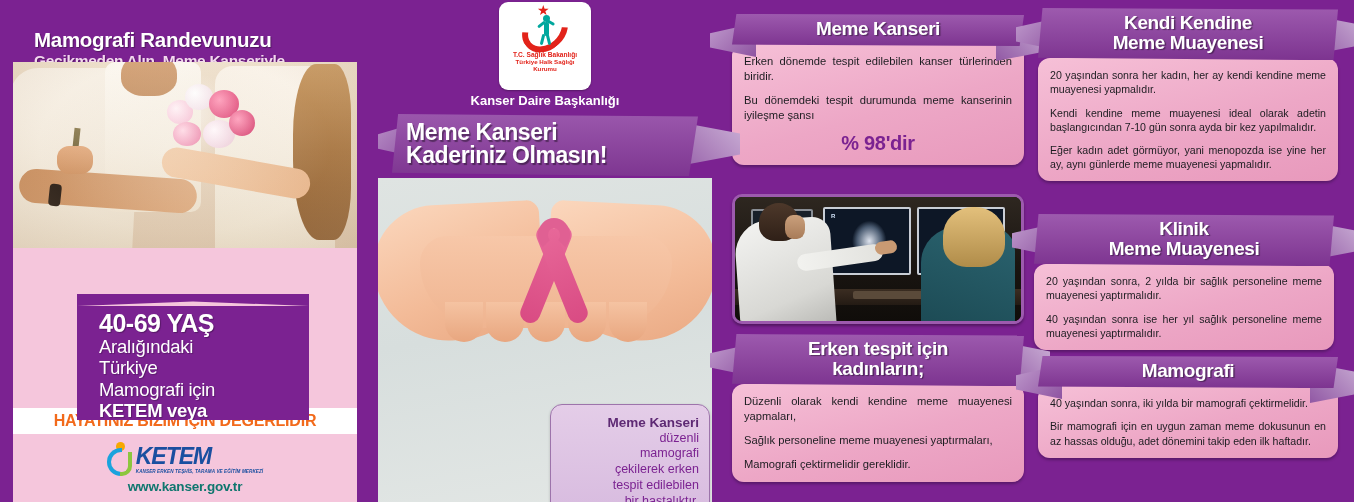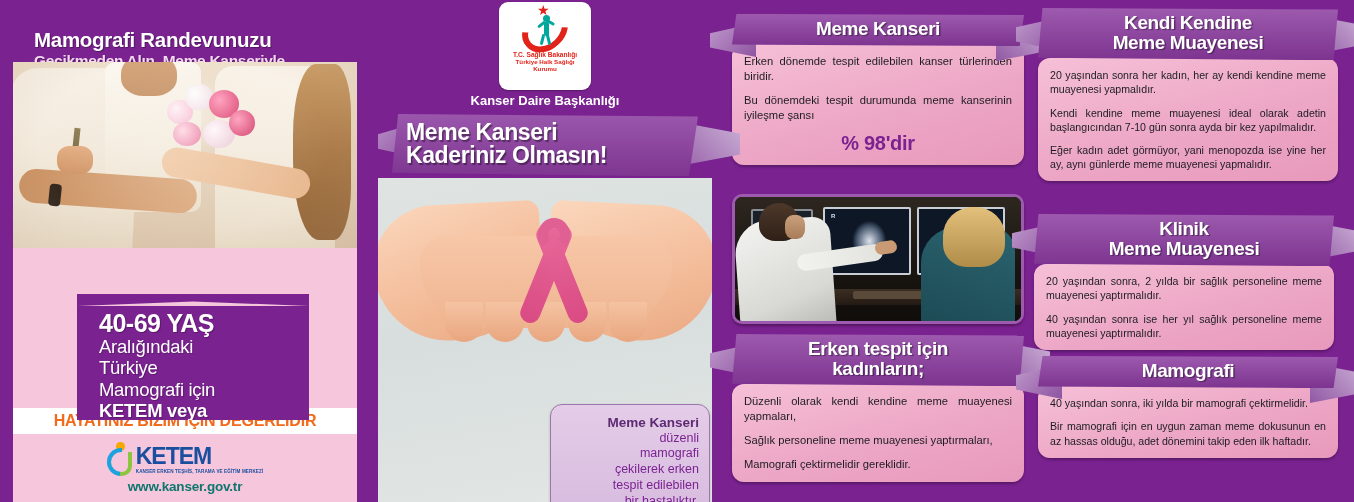--- a/index.html
+++ b/index.html
@@ -133,21 +133,21 @@
     background:#ffffff; display:flex; align-items:center; justify-content:center;
   }
   .slogan-bar span {
     font-size:16px; font-weight:bold; color:#f26a1b; letter-spacing:-0.2px;text-align:right;
   }
   .left-foot {
     position:absolute; left:13px; top:434px; width:344px; height:68px;
     background:#f5c6dc; display:flex; flex-direction:column;
     align-items:center; justify-content:center; gap:3px;
   }
-  .ketem-logo { display:flex; align-items:center; gap:3px; }
+  .ketem-logo { display:flex; align-items:center; gap:3px;font-style:italic; }
   .ketem-fig { position:relative; width:26px; height:34px; }
   .ketem-fig .dot {
     position:absolute; left:9px; top:0; width:9px; height:9px;
     background:#f7a800; border-radius:50%;
   }
   .ketem-fig .arc {
     position:absolute; left:0; top:6px; width:15px; height:28px;
     border-left:4px solid #1aa3dd; border-top:4px solid #1aa3dd;
     border-bottom:4px solid #1aa3dd;
     border-radius:14px 0 0 14px;

